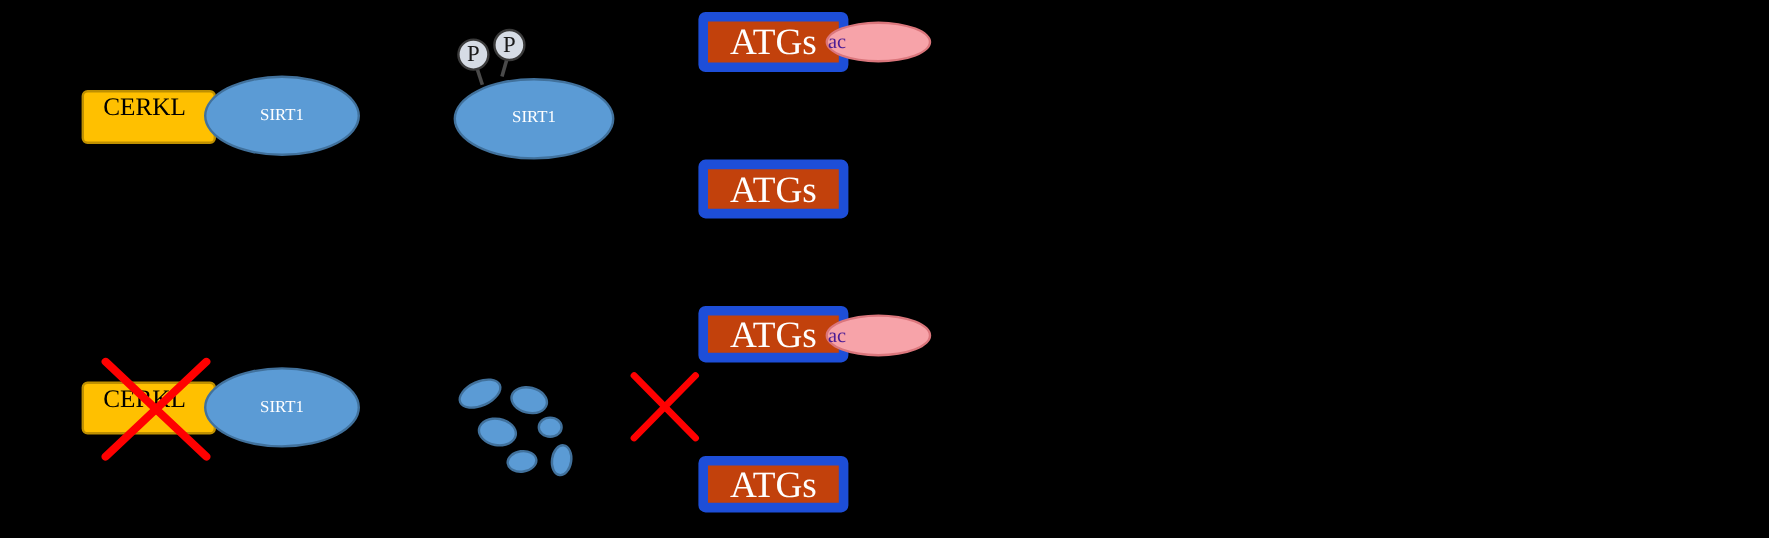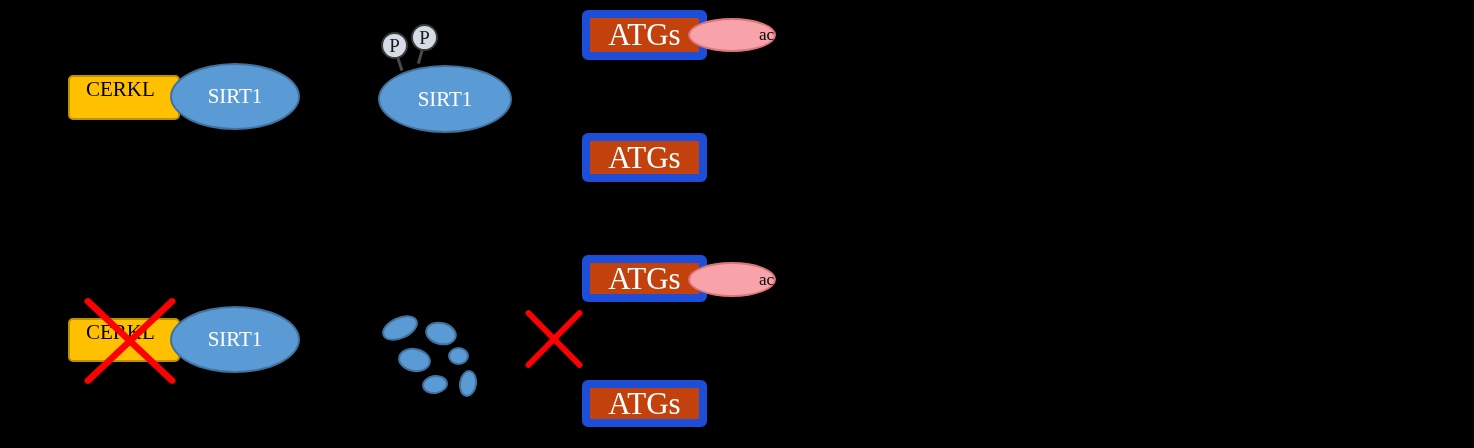--- a/index.html
+++ b/index.html
@@ -32,21 +32,21 @@
   .protein-ellipse {
     position: absolute;
     background: #5B9BD5;
     border: 2px solid #41719C;
     border-radius: 50%;
     display: flex;
     align-items: center;
     justify-content: center;
     box-sizing: border-box;
     color: #fff;
-    font-size: 21px;
+    font-size: 14px;
     z-index: 2;
   }
   .atgs-rect {
     position: absolute;
     background: #c2410c;
     border: 8px solid #1d4ed8;
     border-radius: 6px;
     display: flex;
     align-items: center;
     justify-content: center;
@@ -55,23 +55,23 @@
     font-size: 31px;
     z-index: 1;
   }
   .ac-ellipse {
     position: absolute;
     background: #F7A3A9;
     border: 2px solid #DB767C;
     border-radius: 50%;
     display: flex;
     align-items: center;
-    justify-content: flex-end;
-    box-sizing: border-box;
-    color: #000000;
+    justify-content: flex-start;
+    box-sizing: border-box;
+    color: #4c1d95;
     font-size: 17px;
     z-index: 3;
   }
   .p-circle {
     position: absolute;
     width: 27px;
     height: 27px;
     background: #D6DCE5;
     border: 2px solid #3b3b3b;
     border-radius: 50%;

